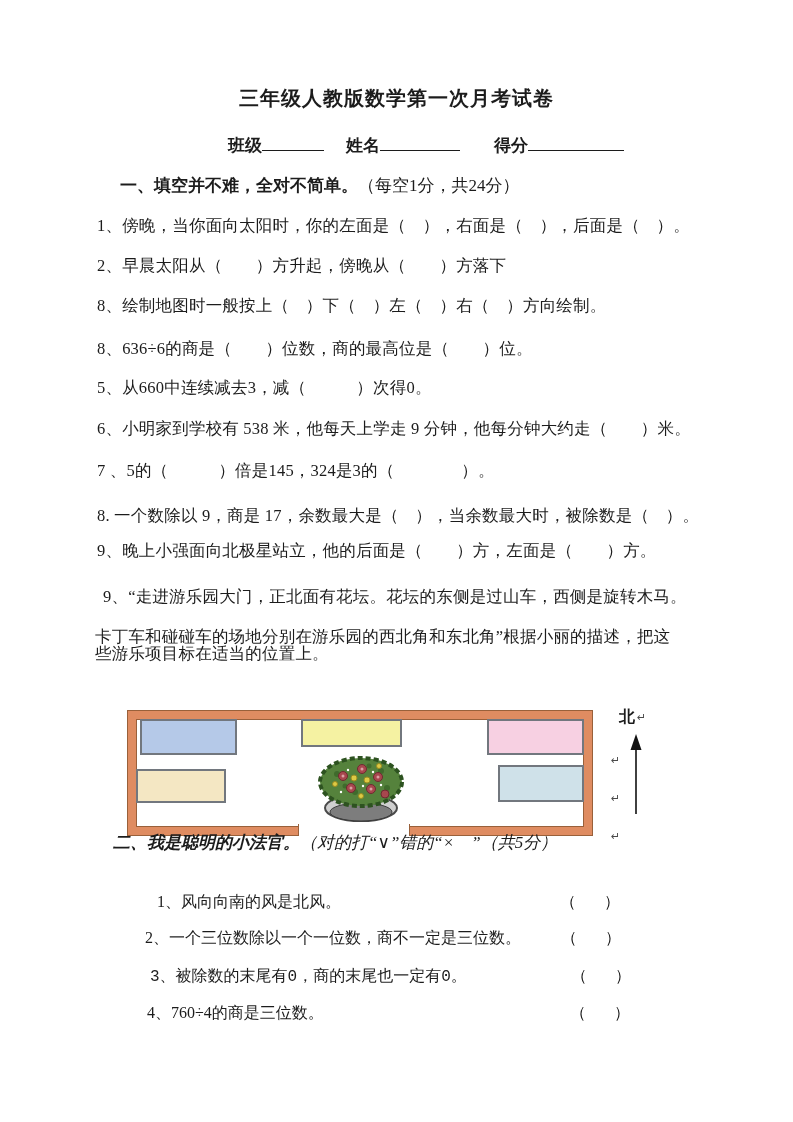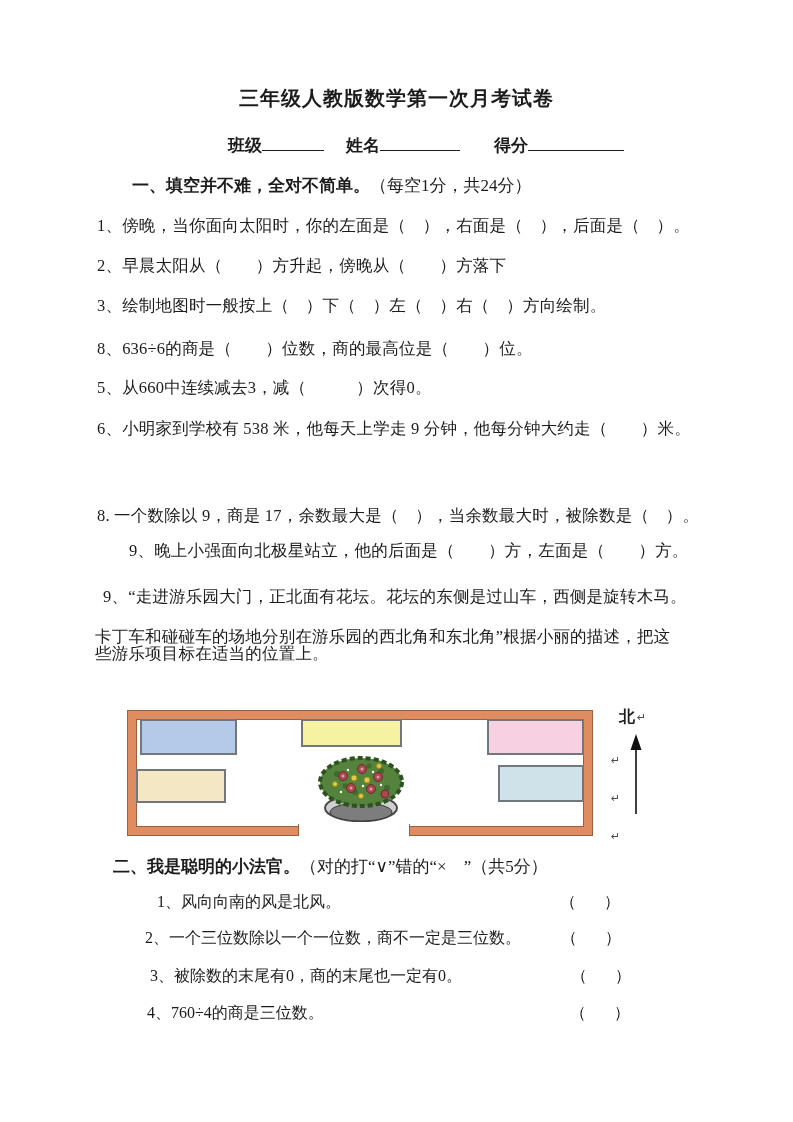--- a/index.html
+++ b/index.html
@@ -63,32 +63,33 @@
 <body>
 
 <div class="page">
 
   <h1 class="title">三年级人教版数学第一次月考试卷</h1>
 
   <div class="meta">
     <span>班级</span><span class="blank b1"></span><span>姓名</span><span class="blank b2"></span><span>得分</span><span class="blank b3"></span>
   </div>
 
-  <div class="sec-head" style="top:174px;left:132px;">
+  <div class="sec-head" style="top:174px;left:120px;">
     <span class="bold">一、填空并不难，全对不简单。</span><span class="note">（每空1分，共24分）</span>
   </div>
 
   <div class="q" style="top:215px;">1、傍晚，当你面向太阳时，你的左面是（　），右面是（　），后面是（　）。</div>
   <div class="q" style="top:255px;">2、早晨太阳从（　　）方升起，傍晚从（　　）方落下</div>
-  <div class="q" style="top:295px;">3、绘制地图时一般按上（　）下（　）左（　）右（　）方向绘制。</div>
+  <div class="q" style="top:295px;">8、绘制地图时一般按上（　）下（　）左（　）右（　）方向绘制。</div>
   <div class="q" style="top:338px;">8、636÷6的商是（　　）位数，商的最高位是（　　）位。</div>
   <div class="q" style="top:377px;">5、从660中连续减去3，减（　　　）次得0。</div>
   <div class="q" style="top:418px;">6、小明家到学校有 538 米，他每天上学走 9 分钟，他每分钟大约走（　　）米。</div>
+  <div class="q" style="top:460px;">7 、5的（　　　）倍是145，324是3的（　　　　）。</div>
   <div class="q" style="top:505px;">8.  一个数除以 9，商是 17，余数最大是（　），当余数最大时，被除数是（　）。</div>
-  <div class="q" style="top:540px;margin-left:32px;">9、晚上小强面向北极星站立，他的后面是（　　）方，左面是（　　）方。</div>
+  <div class="q" style="top:540px;">9、晚上小强面向北极星站立，他的后面是（　　）方，左面是（　　）方。</div>
 
   <div class="q indent" style="top:586px;">9、“走进游乐园大门，正北面有花坛。花坛的东侧是过山车，西侧是旋转木马。</div>
   <div class="q" style="top:626px;left:95px;">卡丁车和碰碰车的场地分别在游乐园的西北角和东北角”根据小丽的描述，把这</div>
   <div class="q" style="top:643px;left:95px;">些游乐项目标在适当的位置上。</div>
 
   <div class="park">
     <div class="park-inner">
       <div class="rect blue"></div>
       <div class="rect yellow"></div>
       <div class="rect pink"></div>
@@ -146,34 +147,34 @@
     <span class="pmark pm0">↵</span>
     <svg class="north-arrow" width="22" height="82" viewBox="0 0 22 82">
       <polygon points="11,0 5.5,16 16.5,16" fill="#111111"></polygon>
       <line x1="11" y1="12" x2="11" y2="80" stroke="#111111" stroke-width="1.6"></line>
     </svg>
     <span class="pmark pm1">↵</span>
     <span class="pmark pm2">↵</span>
     <span class="pmark pm3">↵</span>
   </div>
 
-  <div class="sec-head" style="top:855px;left:113px;">
+  <div class="sec-head" style="top:831px;left:113px;font-style:italic;">
     <span class="bold">二、我是聪明的小法官。</span><span class="note">（对的打“∨”错的“×　”（共5分）</span>
   </div>
 
   <div class="jrow" style="top:892px;">
     <span class="jt" style="left:157px;">1、风向向南的风是北风。</span>
     <span class="jp" style="left:560px;">（　）</span>
   </div>
   <div class="jrow" style="top:928px;">
     <span class="jt" style="left:145px;">2、一个三位数除以一个一位数，商不一定是三位数。</span>
     <span class="jp" style="left:561px;">（　）</span>
   </div>
   <div class="jrow" style="top:966px;">
-    <span class="jt" style="left:150px;">3、被除数的末尾有0，商的末尾也一定有0。</span>
+    <span class="jt" style="left:150px;font-family:Liberation Mono, monospace;">3、被除数的末尾有0，商的末尾也一定有0。</span>
     <span class="jp" style="left:571px;">（　）</span>
   </div>
   <div class="jrow" style="top:1003px;">
     <span class="jt" style="left:147px;">4、760÷4的商是三位数。</span>
     <span class="jp" style="left:570px;">（　）</span>
   </div>
 
 </div>
 
 </body></html>

